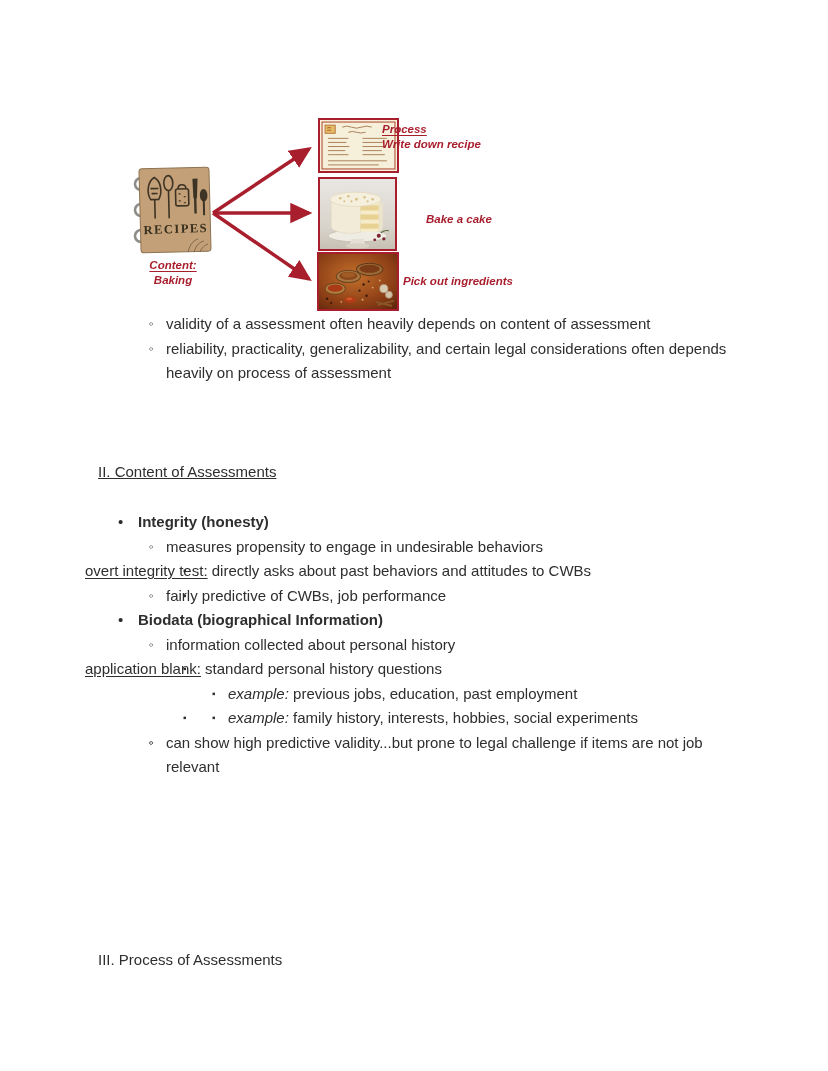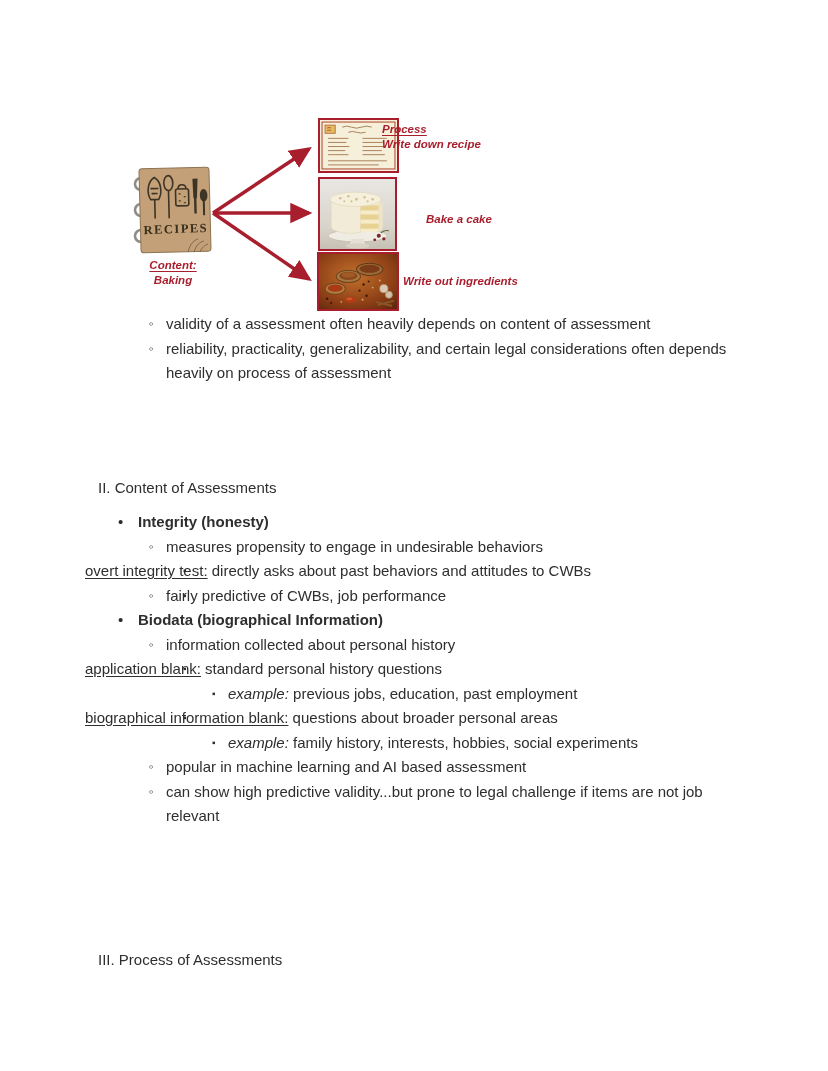--- a/index.html
+++ b/index.html
@@ -19,21 +19,21 @@
           font-size:11.5px;line-height:15px;white-space:nowrap;}
   .lbl-process{left:382px;top:122px;width:114px;white-space:normal;}
   .lbl-cake{left:403px;top:212px;margin-left:23px;}
   .lbl-ingr{left:403px;top:274px;}
   .lbl-content{left:128px;top:258px;width:90px;text-align:center;white-space:normal;line-height:14.5px;}
   .u{text-decoration:underline;text-underline-offset:2px;}
 
   
   .tblock{position:absolute;left:0;right:0;line-height:24.5px;}
   .why-block{top:312px;}
-  .sec2-heading{top:476px;left:98px;right:60px;position:absolute;line-height:24.5px;}
+  .sec2-heading{top:460px;left:98px;right:60px;position:absolute;line-height:24.5px;text-decoration:underline;}
   .sec2-list{top:510px;}
   .sec3-heading{top:948px;left:98px;right:60px;position:absolute;line-height:24.5px;}
 
   .li{position:relative;}
   .li .t{display:block;}
   .l1{padding-left:138px;}
   .l2{padding-left:166px;}
   .l3{padding-left:85px;}
   .l4{padding-left:228px;}
   .b{position:absolute;top:0;line-height:24.5px;}
@@ -196,21 +196,21 @@
             <circle cx="60" cy="26" r="0.9"></circle>
         </g>
       </svg>
     </div>
 
     <div class="dlabel lbl-process">
       <span class="u">Process</span><br>
       <span>Write down recipe</span>
     </div>
     <div class="dlabel lbl-cake">Bake a cake</div>
-    <div class="dlabel lbl-ingr">Write out ingredients</div>
+    <div class="dlabel lbl-ingr">Pick out ingredients</div>
   </div>
 
   <div class="tblock why-block">
     <div class="li l2">
       <span class="b b-circ"></span>
       <span class="t">validity of a assessment often heavily depends on content of assessment</span>
     </div>
     <div class="li l2">
       <span class="b b-circ"></span>
       <span class="t">reliability, practicality, generalizability, and certain legal considerations often depends heavily on process of assessment</span>
@@ -250,29 +250,27 @@
     <div class="li l3">
       <span class="b b-sq"></span>
       <span class="t"><span class="u">application blank:</span><span> standard personal history questions</span></span>
     </div>
     <div class="li l4">
       <span class="b b-sq"></span>
       <span class="t"><span class="it">example:</span><span> previous jobs, education, past employment</span></span>
     </div>
     <div class="li l3">
       <span class="b b-sq"></span>
-      <span class="t"><span class="u">biographical information blank:</span><span> questions about broader personal areas</span></span>
     </div>
     <div class="li l4">
       <span class="b b-sq"></span>
       <span class="t"><span class="it">example:</span><span> family history, interests, hobbies, social experiments</span></span>
     </div>
     <div class="li l2">
       <span class="b b-circ"></span>
-      <span class="t">popular in machine learning and AI based assessment</span>
     </div>
     <div class="li l2 mw552">
       <span class="b b-circ"></span>
       <span class="t">can show high predictive validity...but prone to legal challenge if items are not job relevant</span>
     </div>
   </div>
 
   <div class="sec3-heading">III. Process of Assessments</div>
 
 </div>

